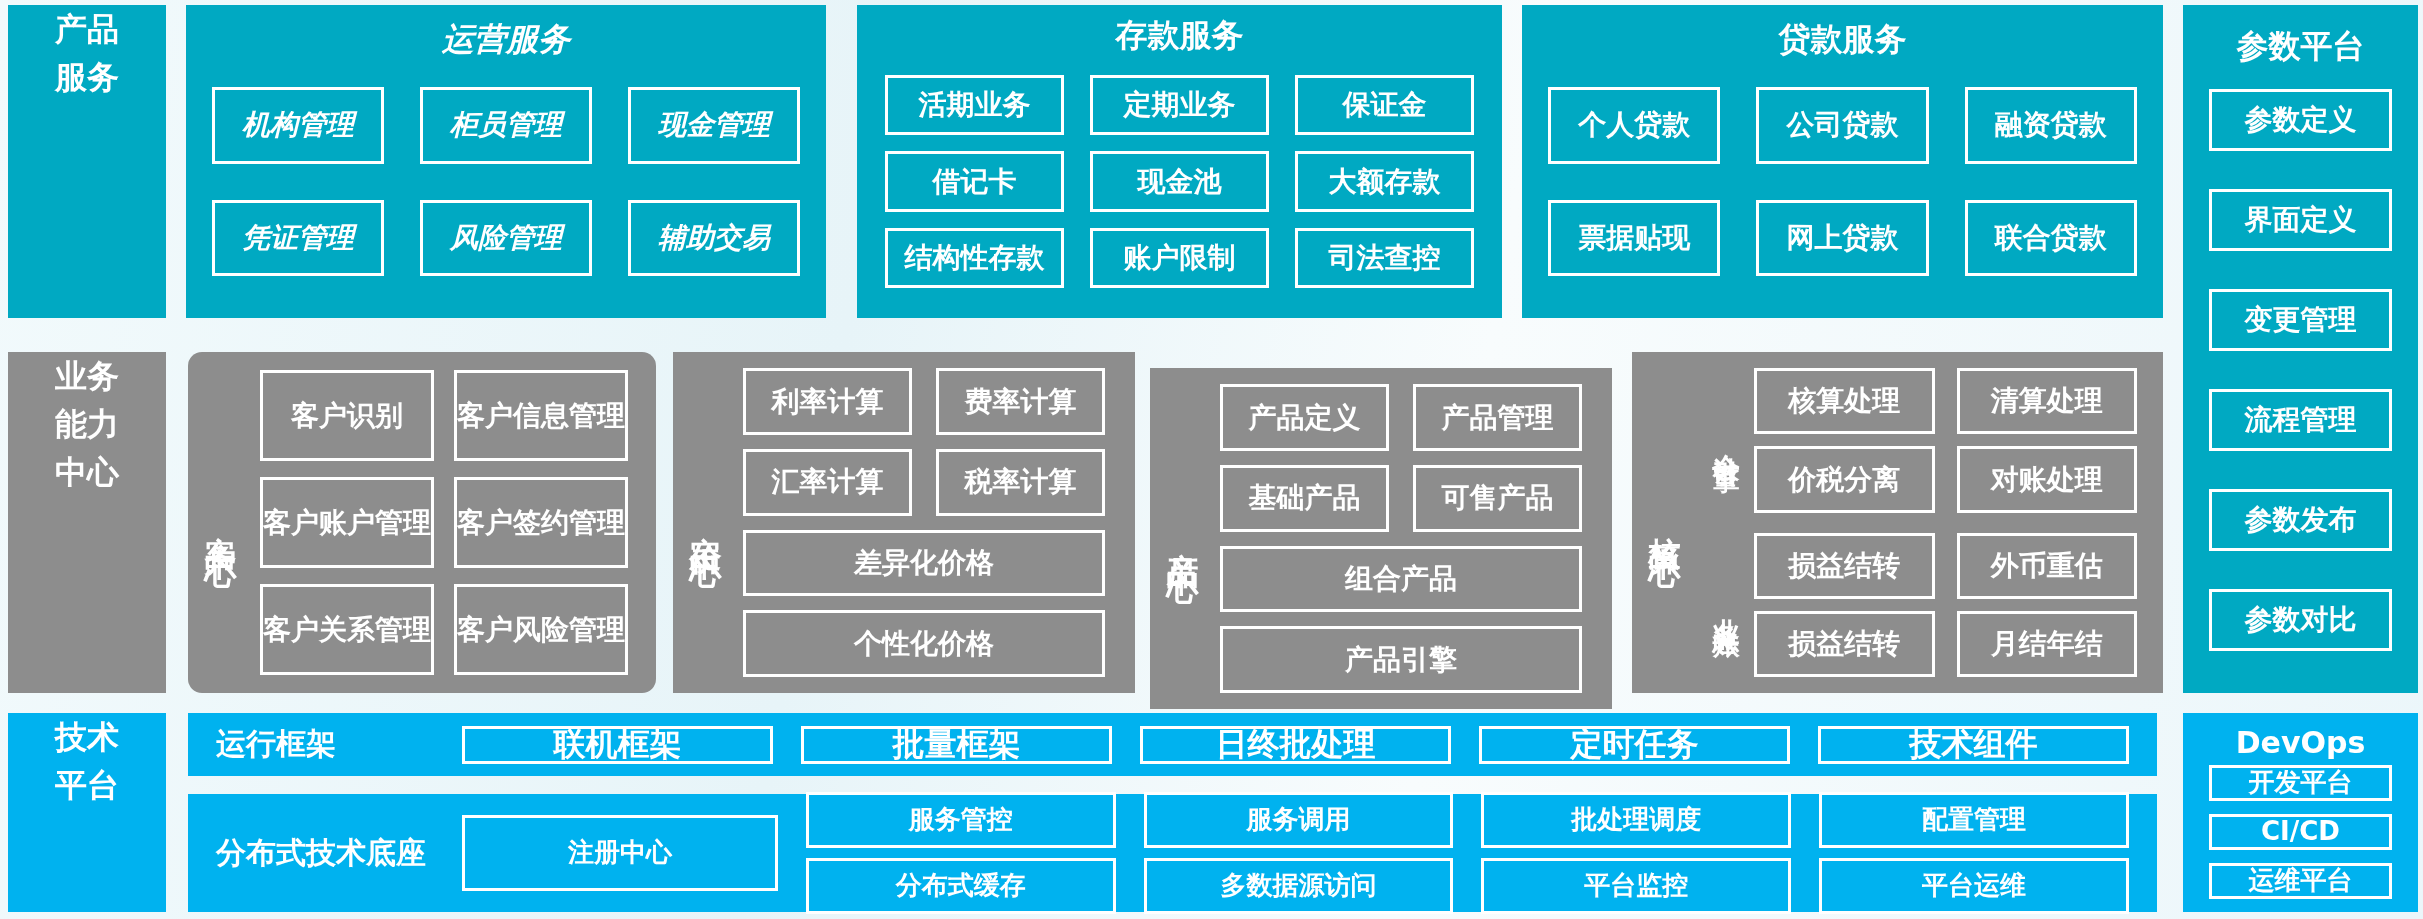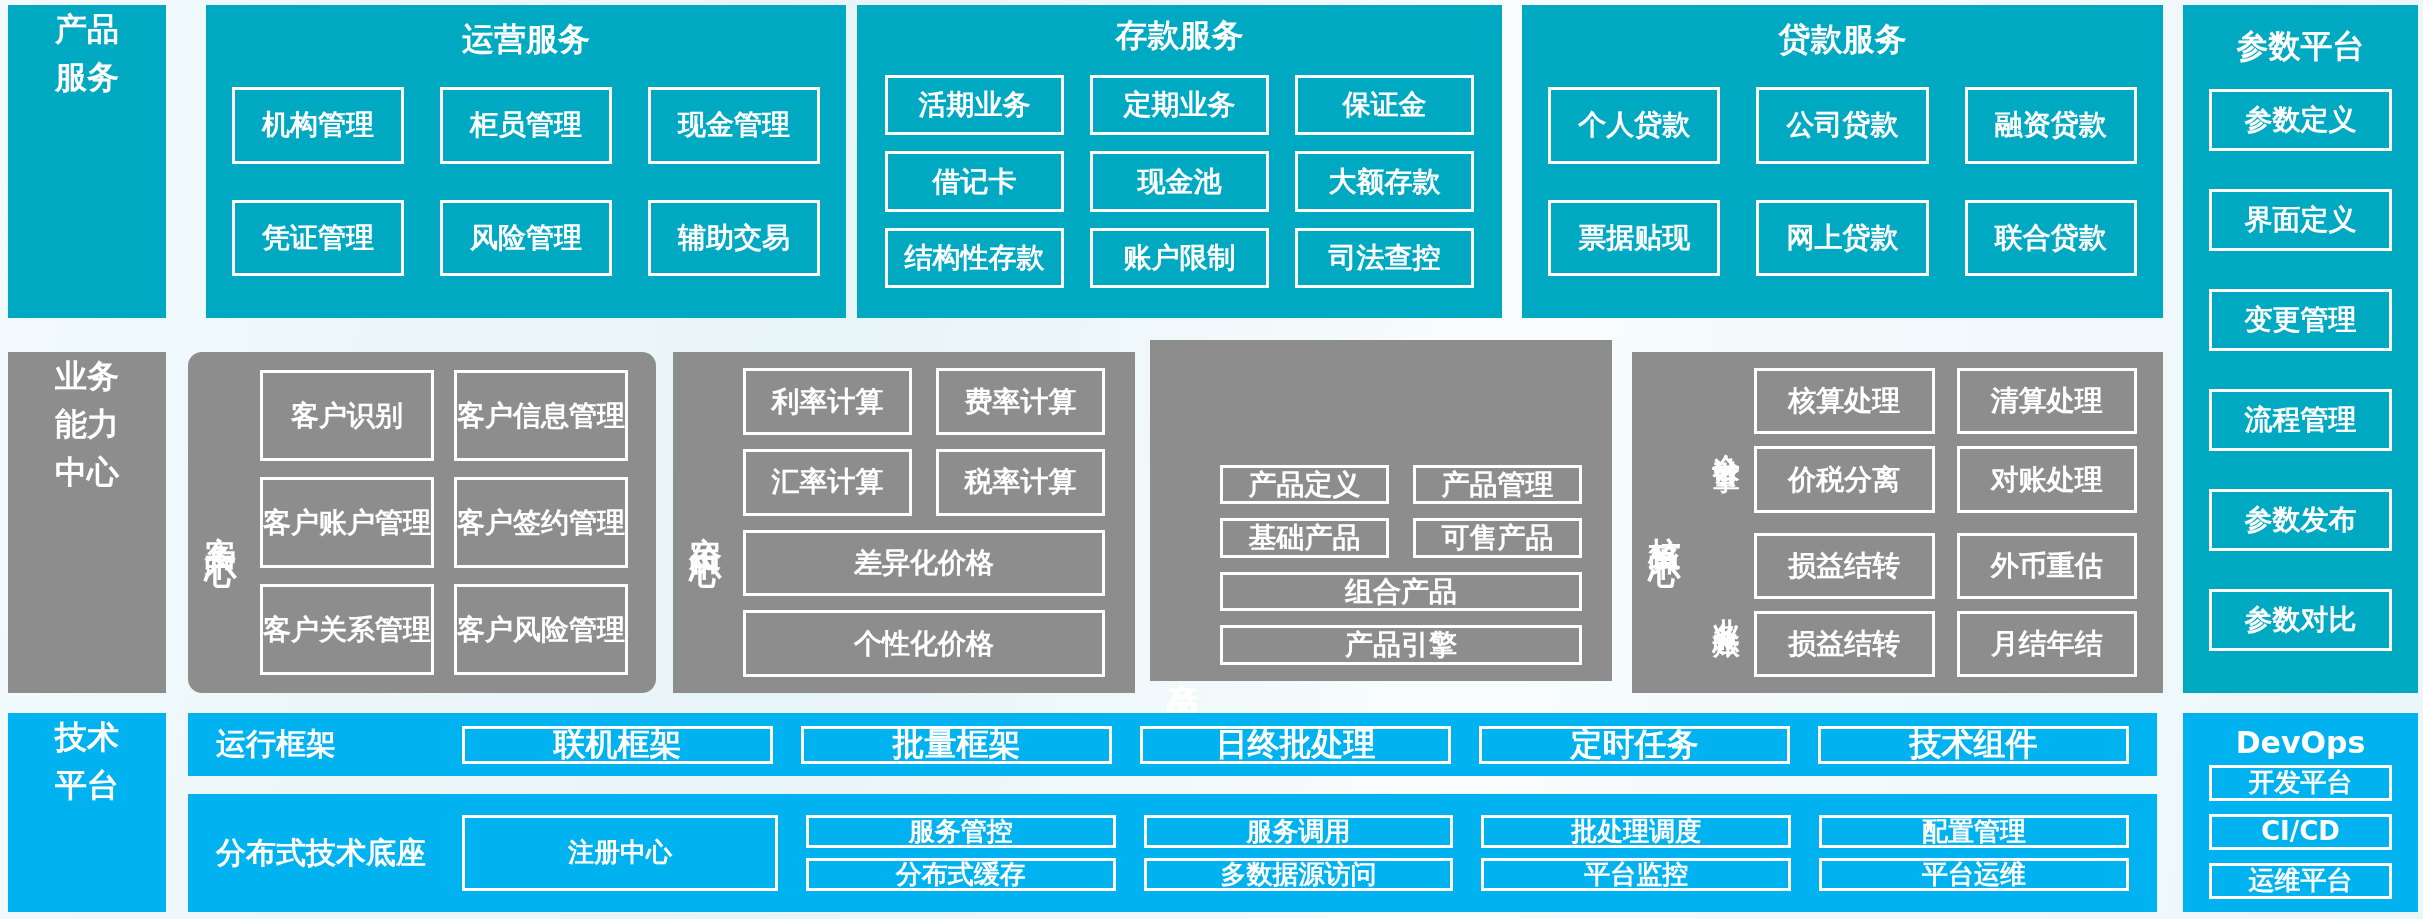--- a/index.html
+++ b/index.html
@@ -57,35 +57,35 @@
 
   .acct-groups{flex:1;display:flex;flex-direction:column;gap:20px;padding:16px 26px 16px 0;}
   .acct-group{flex:1;display:flex;flex-direction:row;}
   .grid-acct{flex:1;display:grid;grid-template-columns:1fr 1fr;grid-template-rows:1fr 1fr;gap:12px 22px;}
 
   .bar{display:flex;align-items:center;padding:0 28px;gap:28px;}
   .bar-label{font-size:30px;flex:0 0 218px;}
   .bar-box{flex:1;height:38px;font-size:32px;}
   .registry{flex:1;height:76px;font-size:26px;}
   .pair{flex:1;display:flex;flex-direction:column;gap:10px;}
-  .pair .box{height:33px;font-size:26px;}
+  .pair .box{height:56px;font-size:26px;}
 
   .devops-title{height:48px;display:flex;align-items:center;justify-content:center;font-size:30px;padding-top:6px;}
   .devops-item{height:36px;margin:0 26px 13px;font-size:26px;}
 </style>
 </head>
 <body>
 
 <div class="page">
 
   <div class="abs rail teal" style="left:8px;top:5px;width:158px;height:313px;">
     <div class="rail-label">产品服务</div>
   </div>
 
-  <div class="abs col teal" style="left:206px;top:5px;width:640px;height:313px;">
+  <div class="abs col teal" style="left:186px;top:5px;width:640px;height:313px;font-style:italic;">
     <div class="block-title t70">运营服务</div>
     <div class="grid-ops">
       <div class="box">机构管理</div>
       <div class="box">柜员管理</div>
       <div class="box">现金管理</div>
       <div class="box">凭证管理</div>
       <div class="box">风险管理</div>
       <div class="box">辅助交易</div>
     </div>
   </div>
@@ -148,21 +148,21 @@
     <div class="grid-price">
       <div class="box">利率计算</div>
       <div class="box">费率计算</div>
       <div class="box">汇率计算</div>
       <div class="box">税率计算</div>
       <div class="box wide">差异化价格</div>
       <div class="box wide">个性化价格</div>
     </div>
   </div>
 
-  <div class="abs hrow gray" style="left:1150px;top:340px;width:462px;height:341px;align-items:flex-end;">
+  <div class="abs hrow gray" style="left:1150px;top:368px;width:462px;height:341px;">
     <div class="vlabel">产品中心</div>
     <div class="grid-price">
       <div class="box">产品定义</div>
       <div class="box">产品管理</div>
       <div class="box">基础产品</div>
       <div class="box">可售产品</div>
       <div class="box wide">组合产品</div>
       <div class="box wide">产品引擎</div>
     </div>
   </div>

